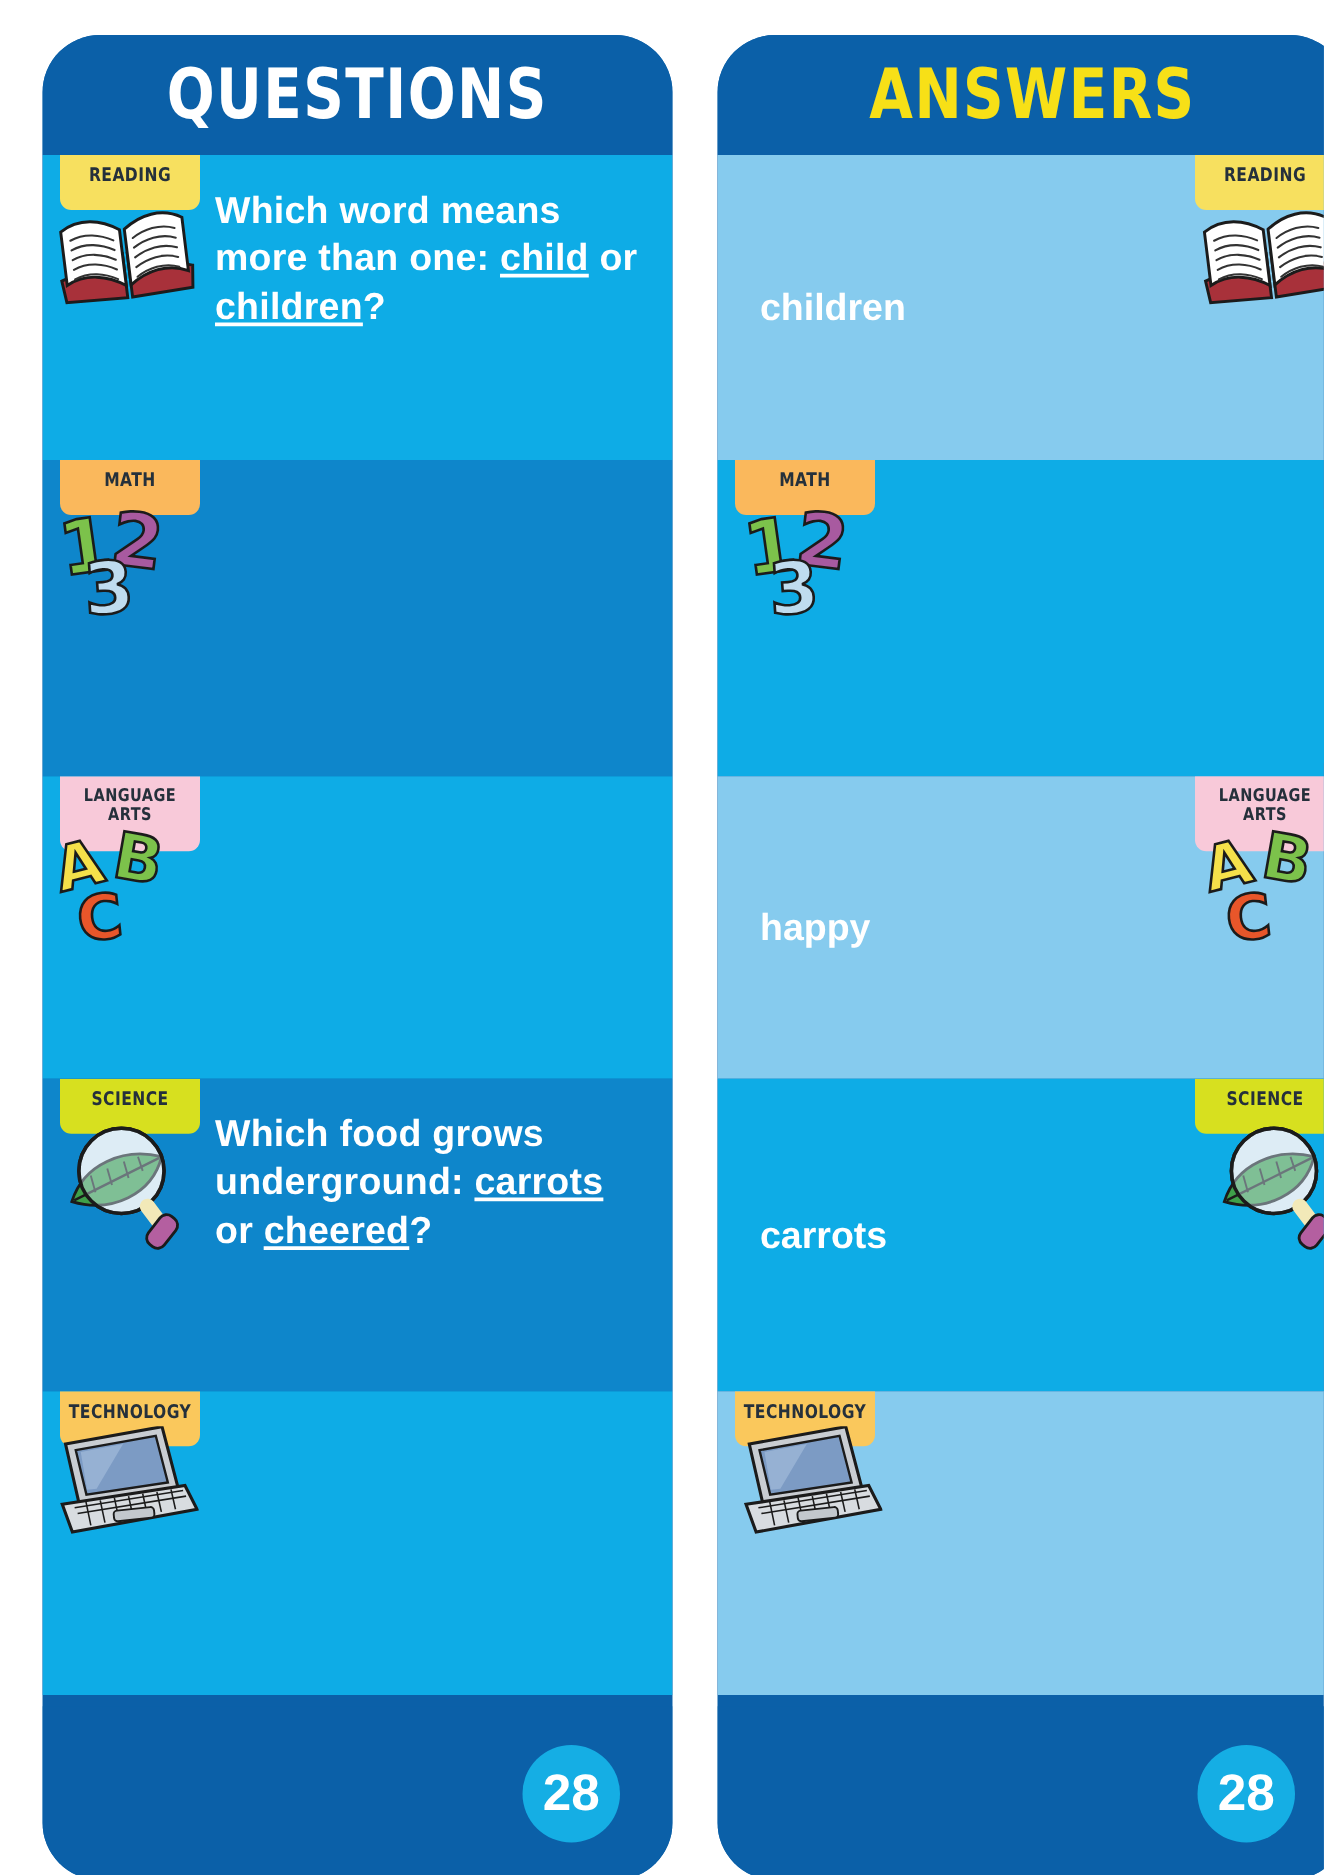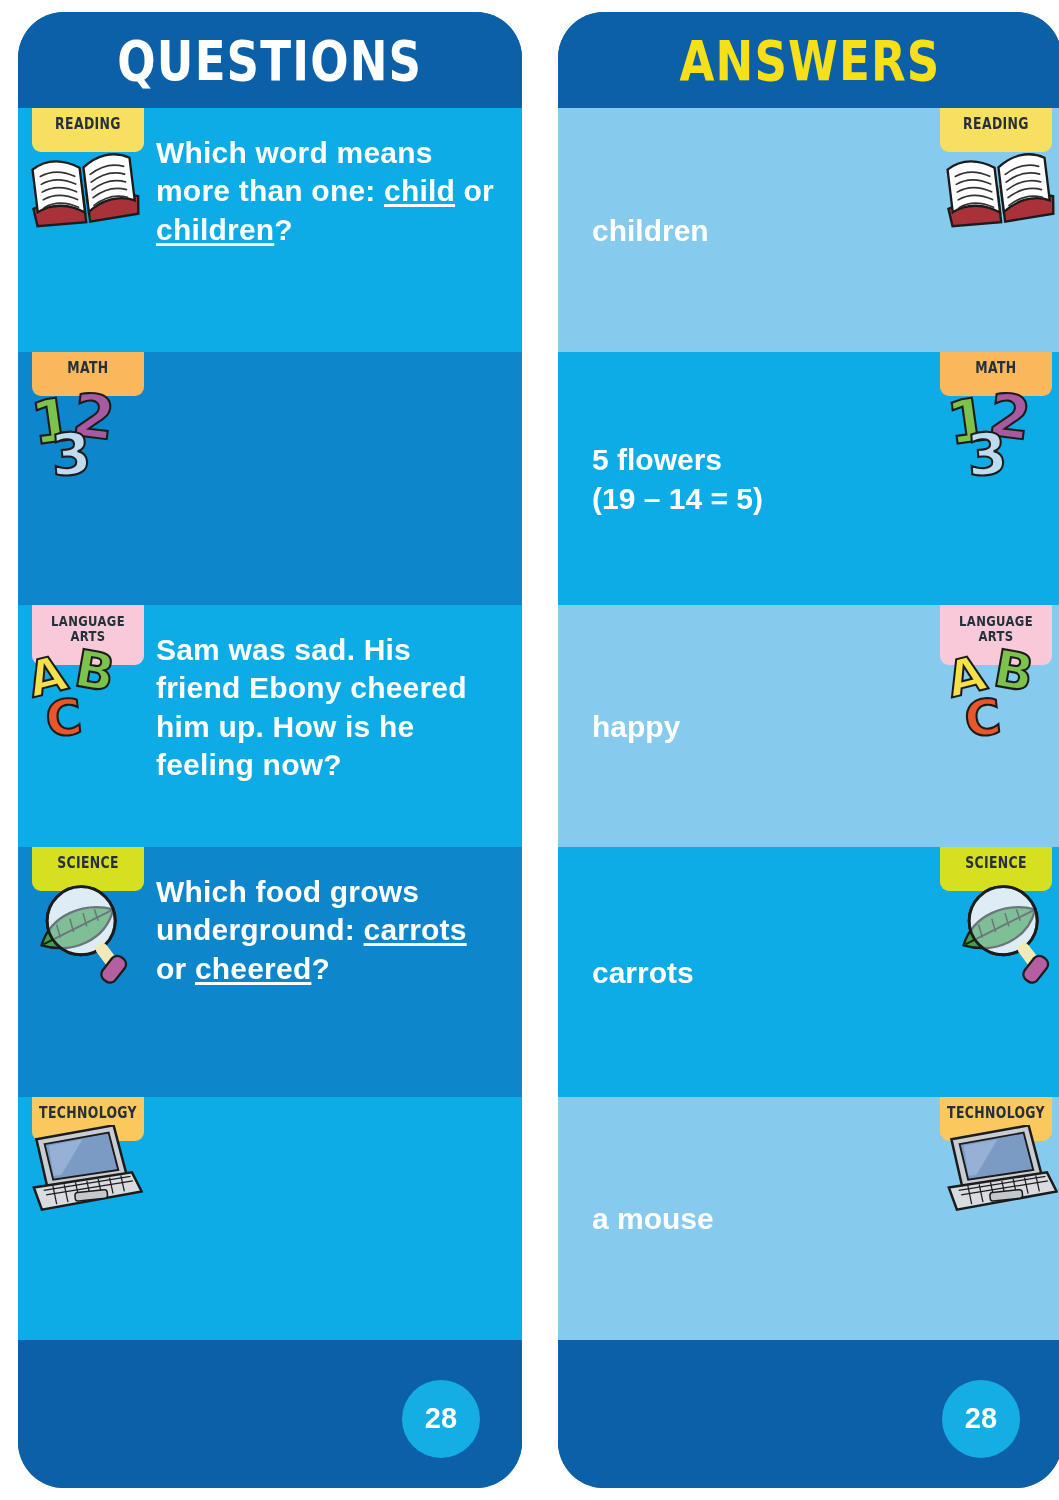--- a/index.html
+++ b/index.html
@@ -14,21 +14,21 @@
     overflow: hidden;
   }
 
   .page {
     position: relative;
     width: 840px;
     height: 1500px;
     background: #ffffff;
     display: flex;
     gap: 18px;
-    padding: 0;
+    padding: 16px;
     box-sizing: border-box;
   }
 
   
   .card {
     position: relative;
     width: 504px;
     height: 1476px;
     margin-top: 12px;
     border-radius: 46px;
@@ -162,21 +162,21 @@
   }
   .page-badge {
     width: 78px;
     height: 78px;
     border-radius: 50%;
     background: #15AEE4;
     color: #ffffff;
     display: flex;
     align-items: center;
     justify-content: center;
-    font-size: 29px;
+    font-size: 41px;
     font-weight: 800;
     margin-right: 42px;
   }
 </style>
 </head>
 <body>
 
 <div class="page">
 
   <div class="card questions">
@@ -235,21 +235,20 @@
               <span class="tab-label two-line">ARTS</span>
             </div>
             <div class="tab-art" style="top: 36px; margin-left: -2px;">
               <svg class="icon-svg" viewBox="0 0 120 104" width="114" height="100">
                 <text x="4" y="54" font-family="DejaVu Sans, sans-serif" font-size="52" font-weight="bold" fill="#F5E04A" stroke="#1b1b1b" stroke-width="2.2" transform="rotate(-14 26 40)">A</text>
                 <text x="52" y="50" font-family="DejaVu Sans, sans-serif" font-size="54" font-weight="bold" fill="#7CC24B" stroke="#1b1b1b" stroke-width="2.2" transform="rotate(10 76 36)">B</text>
                 <text x="22" y="98" font-family="DejaVu Sans, sans-serif" font-size="52" font-weight="bold" fill="#E8562A" stroke="#1b1b1b" stroke-width="2.2" transform="rotate(-6 46 82)">C</text>
               </svg>
             </div>
           </div>
-          <div class="q-text">Sam was sad. His friend Ebony cheered him up. How is he feeling now?</div>
         </div>
         <div class="q-row tone-b" style="height: 250px;">
           <div class="tab-wrap">
             <div class="tab tab-left" style="background: rgb(215, 224, 31); height: 44px;">
               <span class="tab-label">SCIENCE</span>
             </div>
             <div class="tab-art" style="top: 30px; margin-left: 2px;">
               <svg class="icon-svg" viewBox="0 0 110 118" width="104" height="112">
                 <circle cx="52" cy="46" r="36" fill="#EAF3F8" stroke="#1b1b1b" stroke-width="3"></circle>
                 <path d="M10 72 C20 40 54 26 86 34 C78 66 44 82 10 72 Z" fill="#3FA04A" stroke="#1b1b1b" stroke-width="2.4"></path>
@@ -333,21 +332,20 @@
                     <path d="M103 44 C91 39 78 42 68 48"></path>
                     <path d="M103 52 C91 47 78 50 68 56"></path>
                     <path d="M103 60 C91 55 78 58 68 64"></path>
                   </g>
                 </g>
               </svg>
             </div>
           </div>
         </div>
         <div class="a-row tone-b" style="height: 253px;">
-          <div class="a-text">5 flowers<br>(19 – 14 = 5)</div>
           <div class="tab-wrap a-tab-wrap">
             <div class="tab tab-right" style="background: rgb(250, 184, 92); height: 44px;">
               <span class="tab-label">MATH</span>
             </div>
             <div class="tab-art" style="top: 30px; margin-left: 2px; right: 4px; left: auto;">
               <svg class="icon-svg" viewBox="0 0 120 100" width="116" height="96">
                 <text x="6" y="62" font-family="DejaVu Sans, sans-serif" font-size="62" font-weight="bold" fill="#7CC24B" stroke="#1b1b1b" stroke-width="2.2" transform="rotate(-8 30 45)">1</text>
                 <text x="48" y="58" font-family="DejaVu Sans, sans-serif" font-size="62" font-weight="bold" fill="#A85AA0" stroke="#1b1b1b" stroke-width="2.2" transform="rotate(7 72 42)">2</text>
                 <text x="26" y="96" font-family="DejaVu Sans, sans-serif" font-size="60" font-weight="bold" fill="#BFDCEF" stroke="#1b1b1b" stroke-width="2.2" transform="rotate(-4 52 80)">3</text>
               </svg>
@@ -389,21 +387,20 @@
                 </g>
                 <circle cx="52" cy="46" r="36" fill="#CFE4F1" fill-opacity="0.45" stroke="#1b1b1b" stroke-width="3"></circle>
                 <path d="M74 76 L86 92" stroke="#F2E9B8" stroke-width="13" stroke-linecap="round"></path>
                 <path d="M74 76 L86 92" stroke="#1b1b1b" stroke-width="2" fill="none" opacity="0"></path>
                 <rect x="78" y="82" width="17" height="30" rx="7" fill="#B45FA0" stroke="#1b1b1b" stroke-width="2.4" transform="rotate(38 86 97)"></rect>
               </svg>
             </div>
           </div>
         </div>
         <div class="a-row tone-a" style="height: 243px;">
-          <div class="a-text">a mouse</div>
           <div class="tab-wrap a-tab-wrap">
             <div class="tab tab-right" style="background: rgb(250, 200, 92); height: 44px;">
               <span class="tab-label">TECHNOLOGY</span>
             </div>
             <div class="tab-art" style="top: 28px; margin-left: -4px; right: 4px; left: auto;">
               <svg class="icon-svg" viewBox="0 0 130 96" width="124" height="92">
                 <g transform="rotate(-6 65 48)">
                   <path d="M22 10 L104 4 L112 56 L28 60 Z" fill="#C9CDD2" stroke="#1b1b1b" stroke-width="2.6"></path>
                   <path d="M30 16 L98 11 L104 51 L35 54 Z" fill="#7C9BC4" stroke="#1b1b1b" stroke-width="2"></path>
                   <path d="M34 18 L70 15 L44 50 L36 50 Z" fill="#9FB8D8" opacity="0.75"></path>

